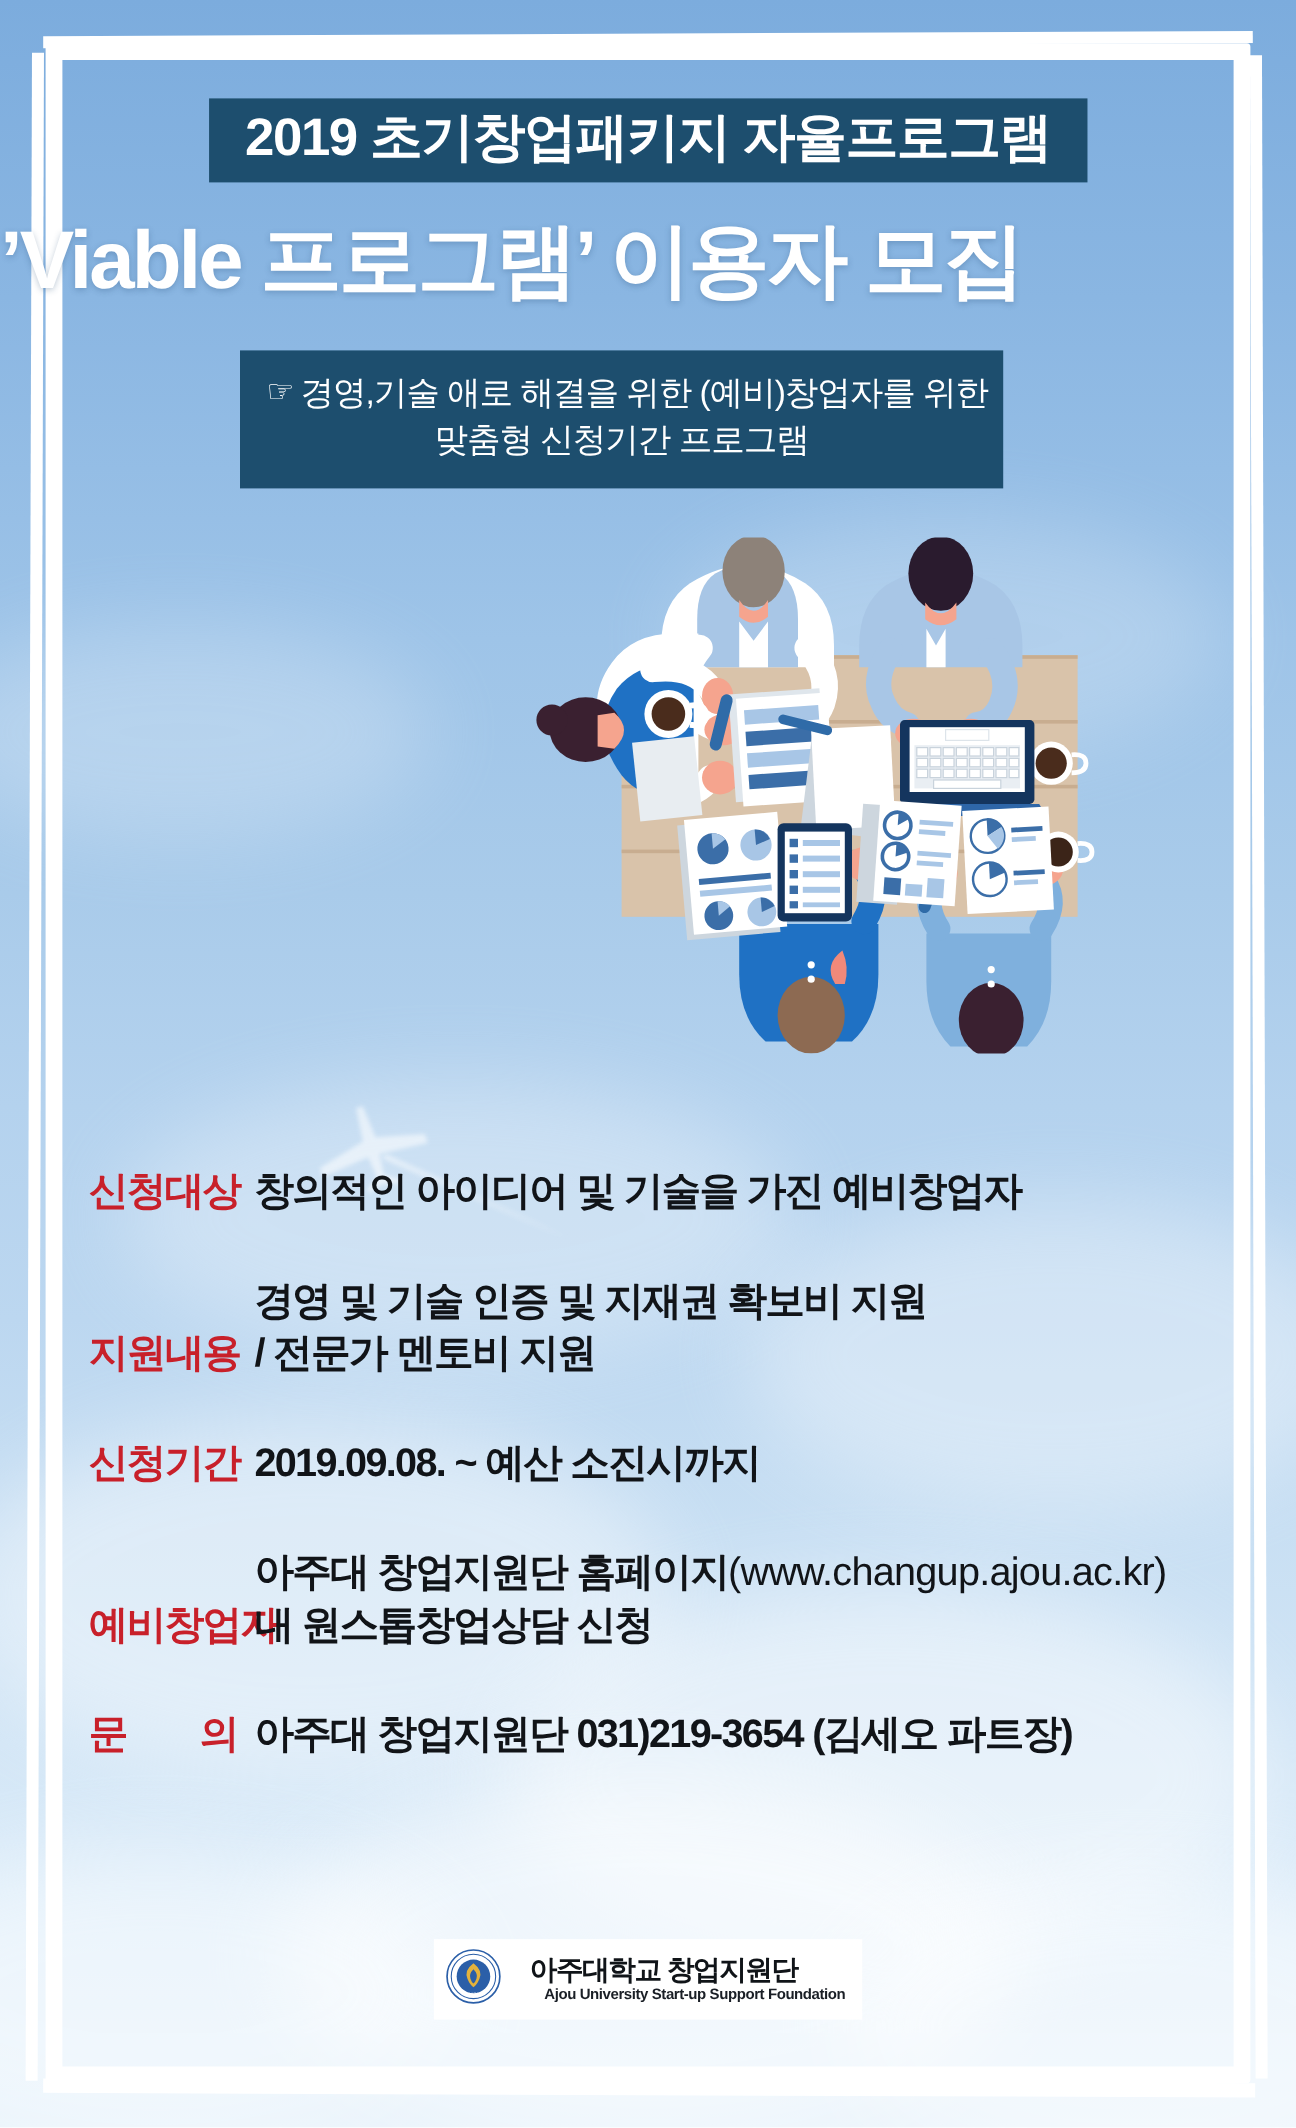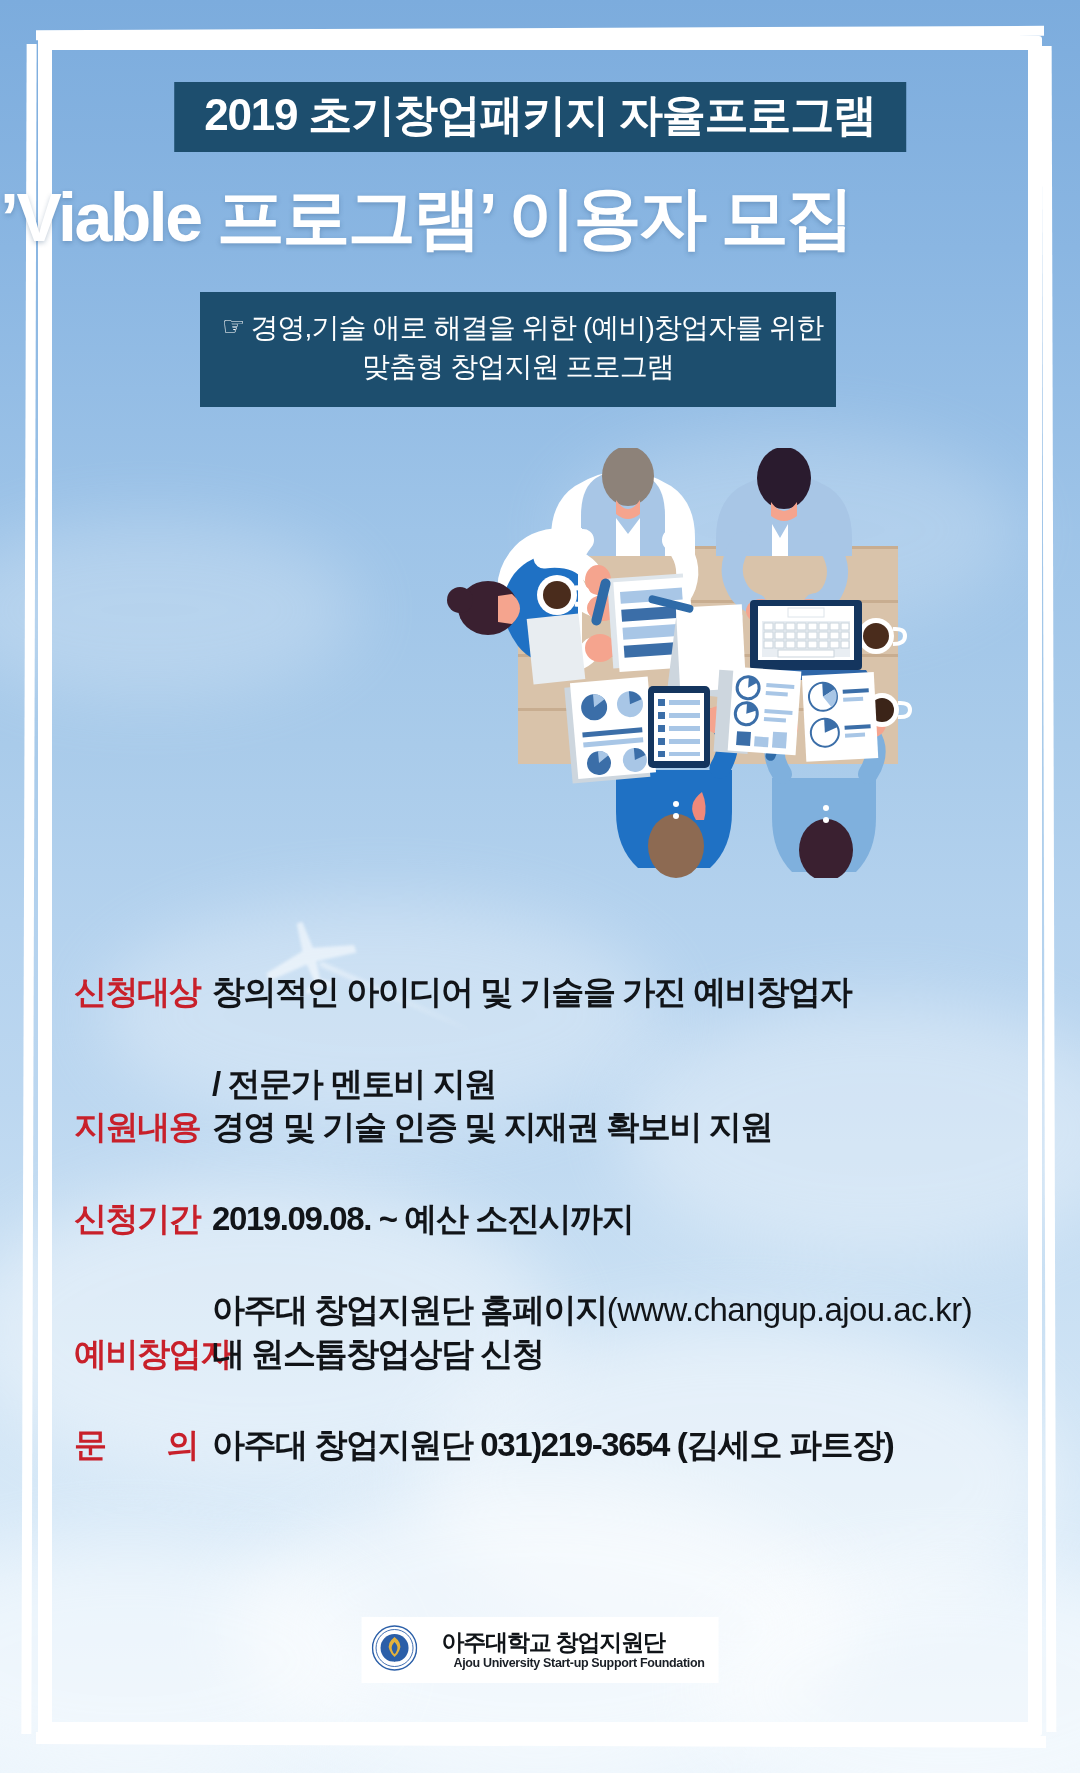--- a/index.html
+++ b/index.html
@@ -169,21 +169,21 @@
   <div id="kicker">
     <div id="kicker-text">2019 초기창업패키지 자율프로그램</div>
   </div>
 
   <div id="title">’Viable 프로그램’ 이용자 모집</div>
 
   <div id="subtitle-box">
     <div class="sub-line">
       <span id="hand-icon">☞</span><span>경영,기술 애로 해결을 위한 (예비)창업자를 위한</span>
     </div>
-    <div class="sub-line">맞춤형 창업지원 프로그램</div>
+    <div class="sub-line">맞춤형 신청기간 프로그램</div>
   </div>
 
   <div id="illustration">
     <svg width="520" height="430" viewBox="0 0 520 430" aria-hidden="true">
 
       <g>
         <rect x="98" y="98" width="380" height="218" fill="#d9c3aa"></rect>
         <rect x="98" y="98" width="380" height="3" fill="#c8ad90"></rect>
         <rect x="98" y="152" width="380" height="3" fill="#c8ad90"></rect>
         <rect x="98" y="206" width="380" height="3" fill="#c8ad90"></rect>
@@ -412,22 +412,22 @@
     <div class="row">
       <div class="label">신청대상</div>
       <div class="value">
         <span class="vline">창의적인 아이디어 및 기술을 가진 예비창업자</span>
       </div>
     </div>
 
     <div class="row">
       <div class="label">지원내용</div>
       <div class="value">
+        <span class="vline">경영 및 기술 인증 및 지재권 확보비 지원</span>
         <span class="vline">/ 전문가 멘토비 지원</span>
-        <span class="vline">경영 및 기술 인증 및 지재권 확보비 지원</span>
       </div>
     </div>
 
     <div class="row">
       <div class="label">신청기간</div>
       <div class="value">
         <span class="vline">2019.09.08. ~ 예산 소진시까지</span>
       </div>
     </div>
 

